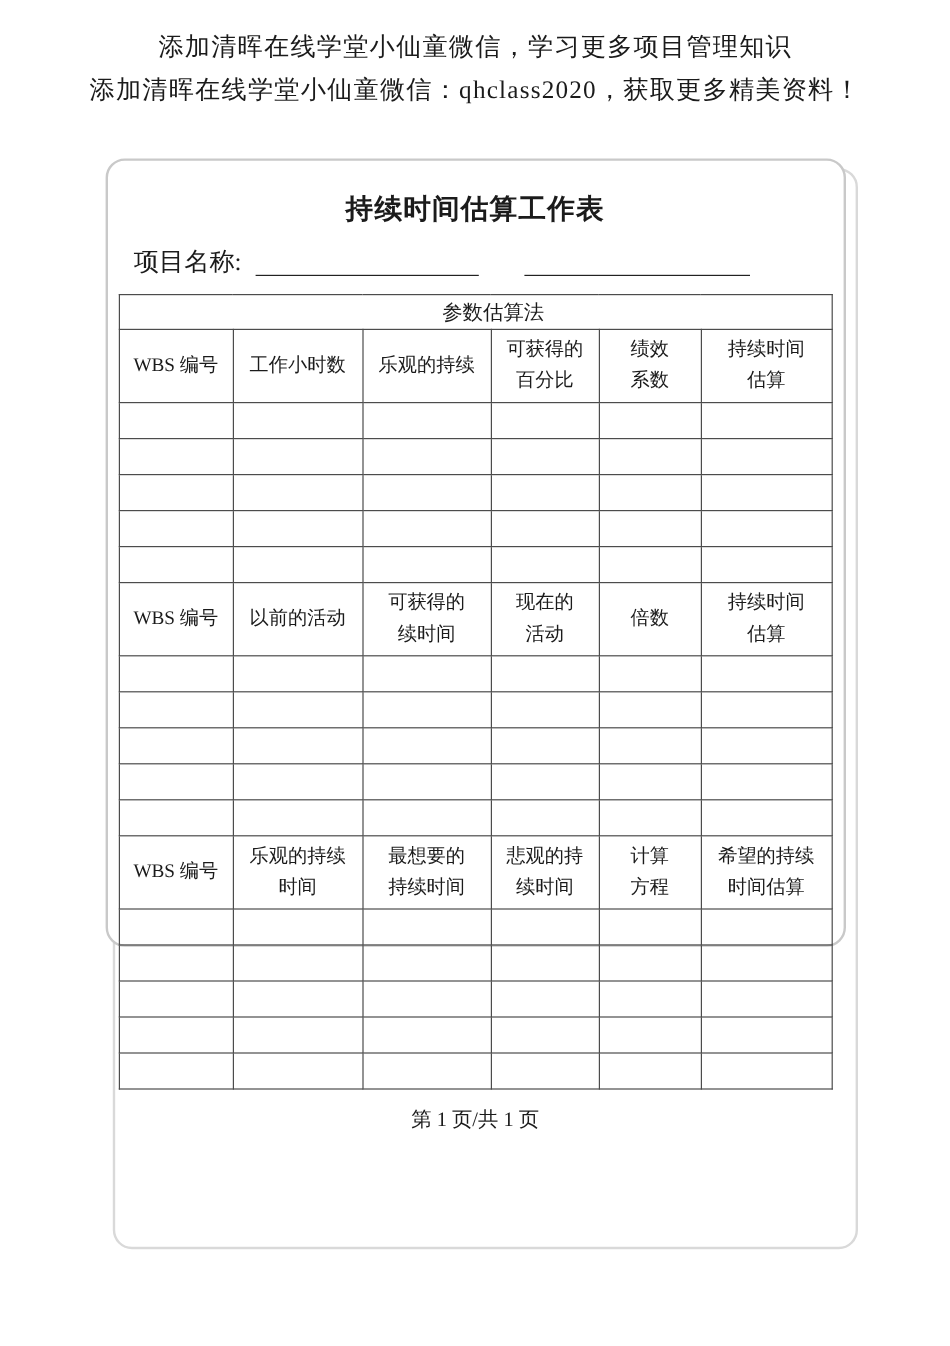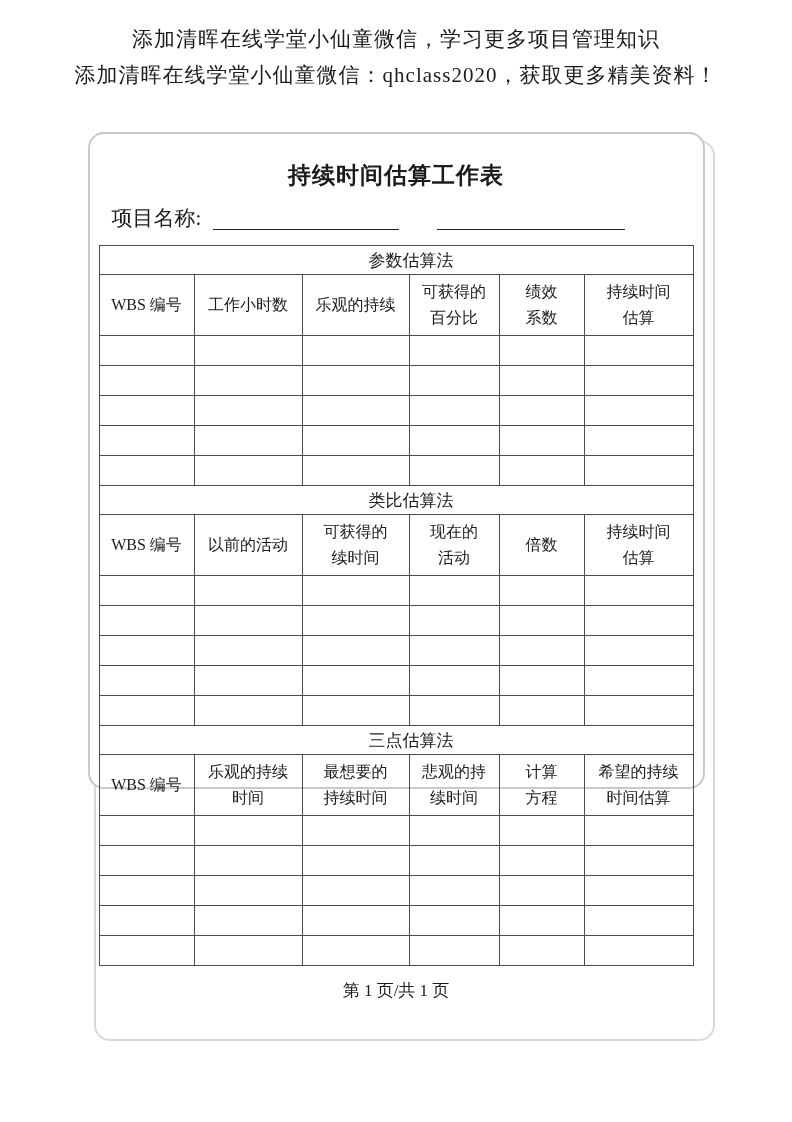--- a/index.html
+++ b/index.html
@@ -169,23 +169,20 @@
           <td></td>
           <td></td>
           <td></td>
           <td></td>
           <td></td>
           <td></td>
         </tr>
       </tbody>
 
     <tbody>
-      <tr>
-        <td class="sec" colspan="6">类比估算法</td>
-      </tr>
       <tr class="hdr">
         <td>WBS 编号</td>
         <td>以前的活动</td>
         <td>可获得的
 续时间</td>
         <td>现在的
 活动</td>
         <td>倍数</td>
         <td>持续时间
 估算</td>
@@ -226,23 +223,20 @@
           <td></td>
           <td></td>
           <td></td>
           <td></td>
           <td></td>
           <td></td>
         </tr>
       </tbody>
 
     <tbody>
-      <tr>
-        <td class="sec" colspan="6">三点估算法</td>
-      </tr>
       <tr class="hdr">
         <td>WBS 编号</td>
         <td>乐观的持续
 时间</td>
         <td>最想要的
 持续时间</td>
         <td>悲观的持
 续时间</td>
         <td>计算
 方程</td>

